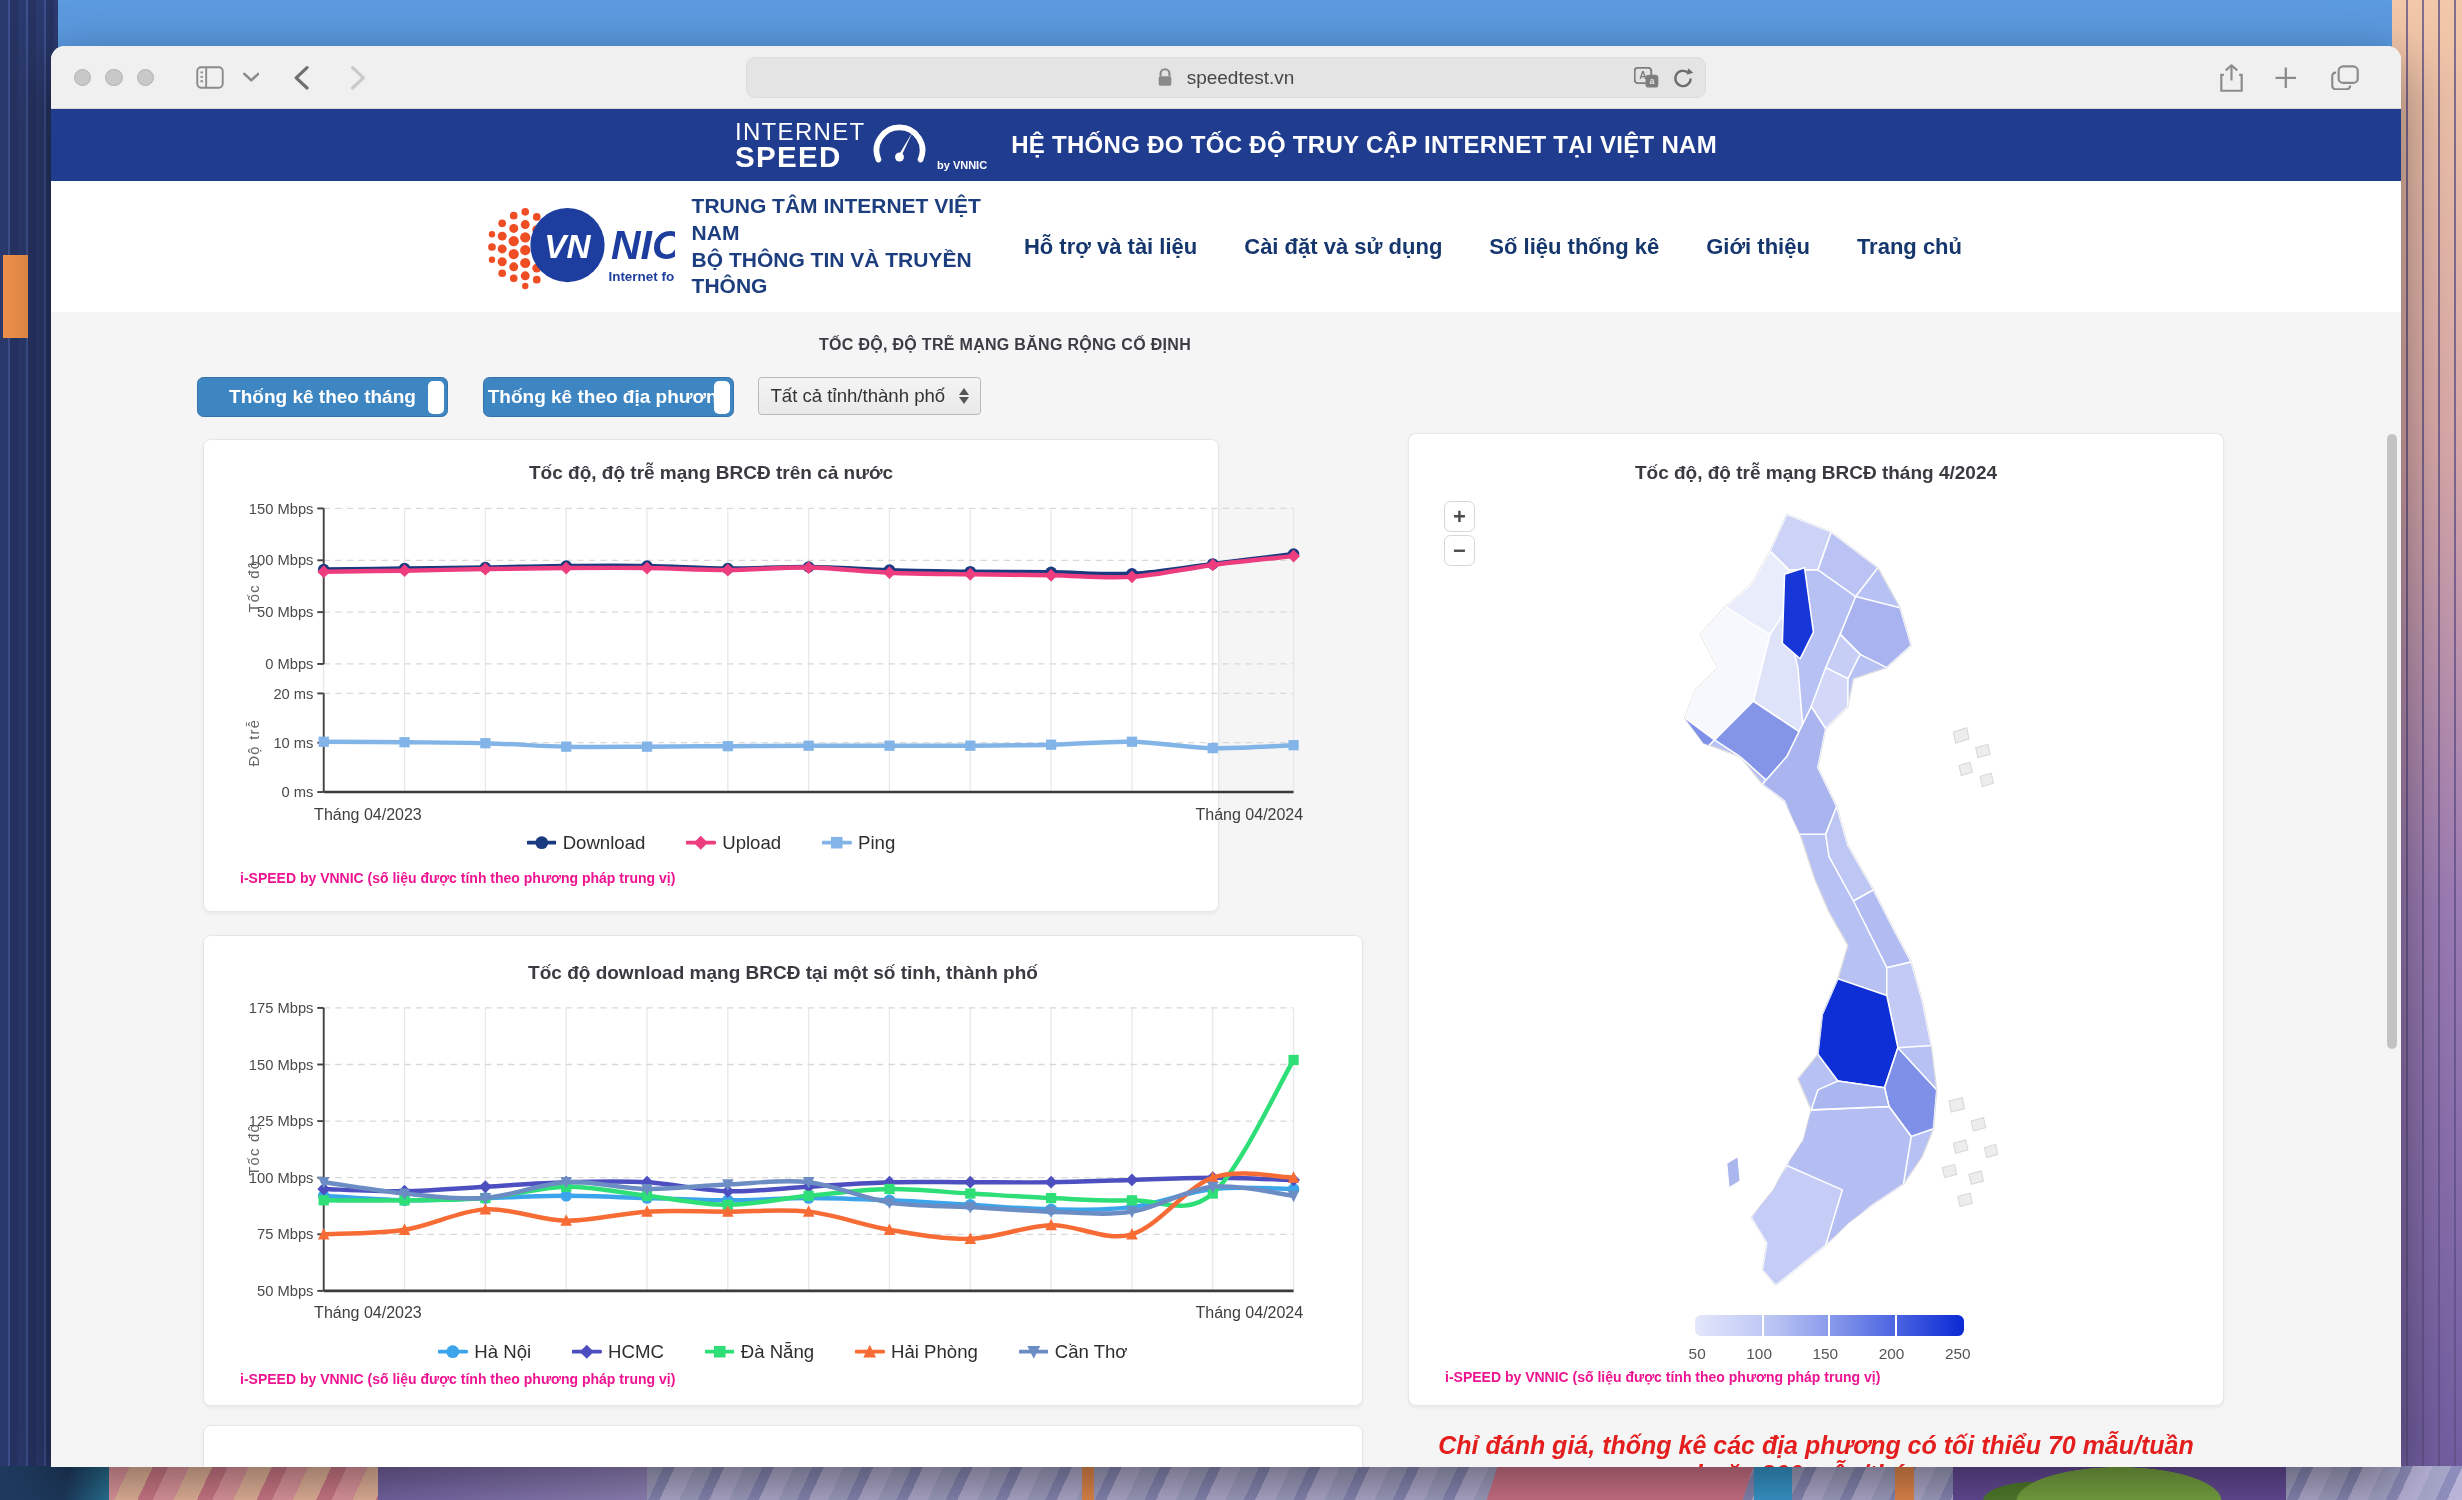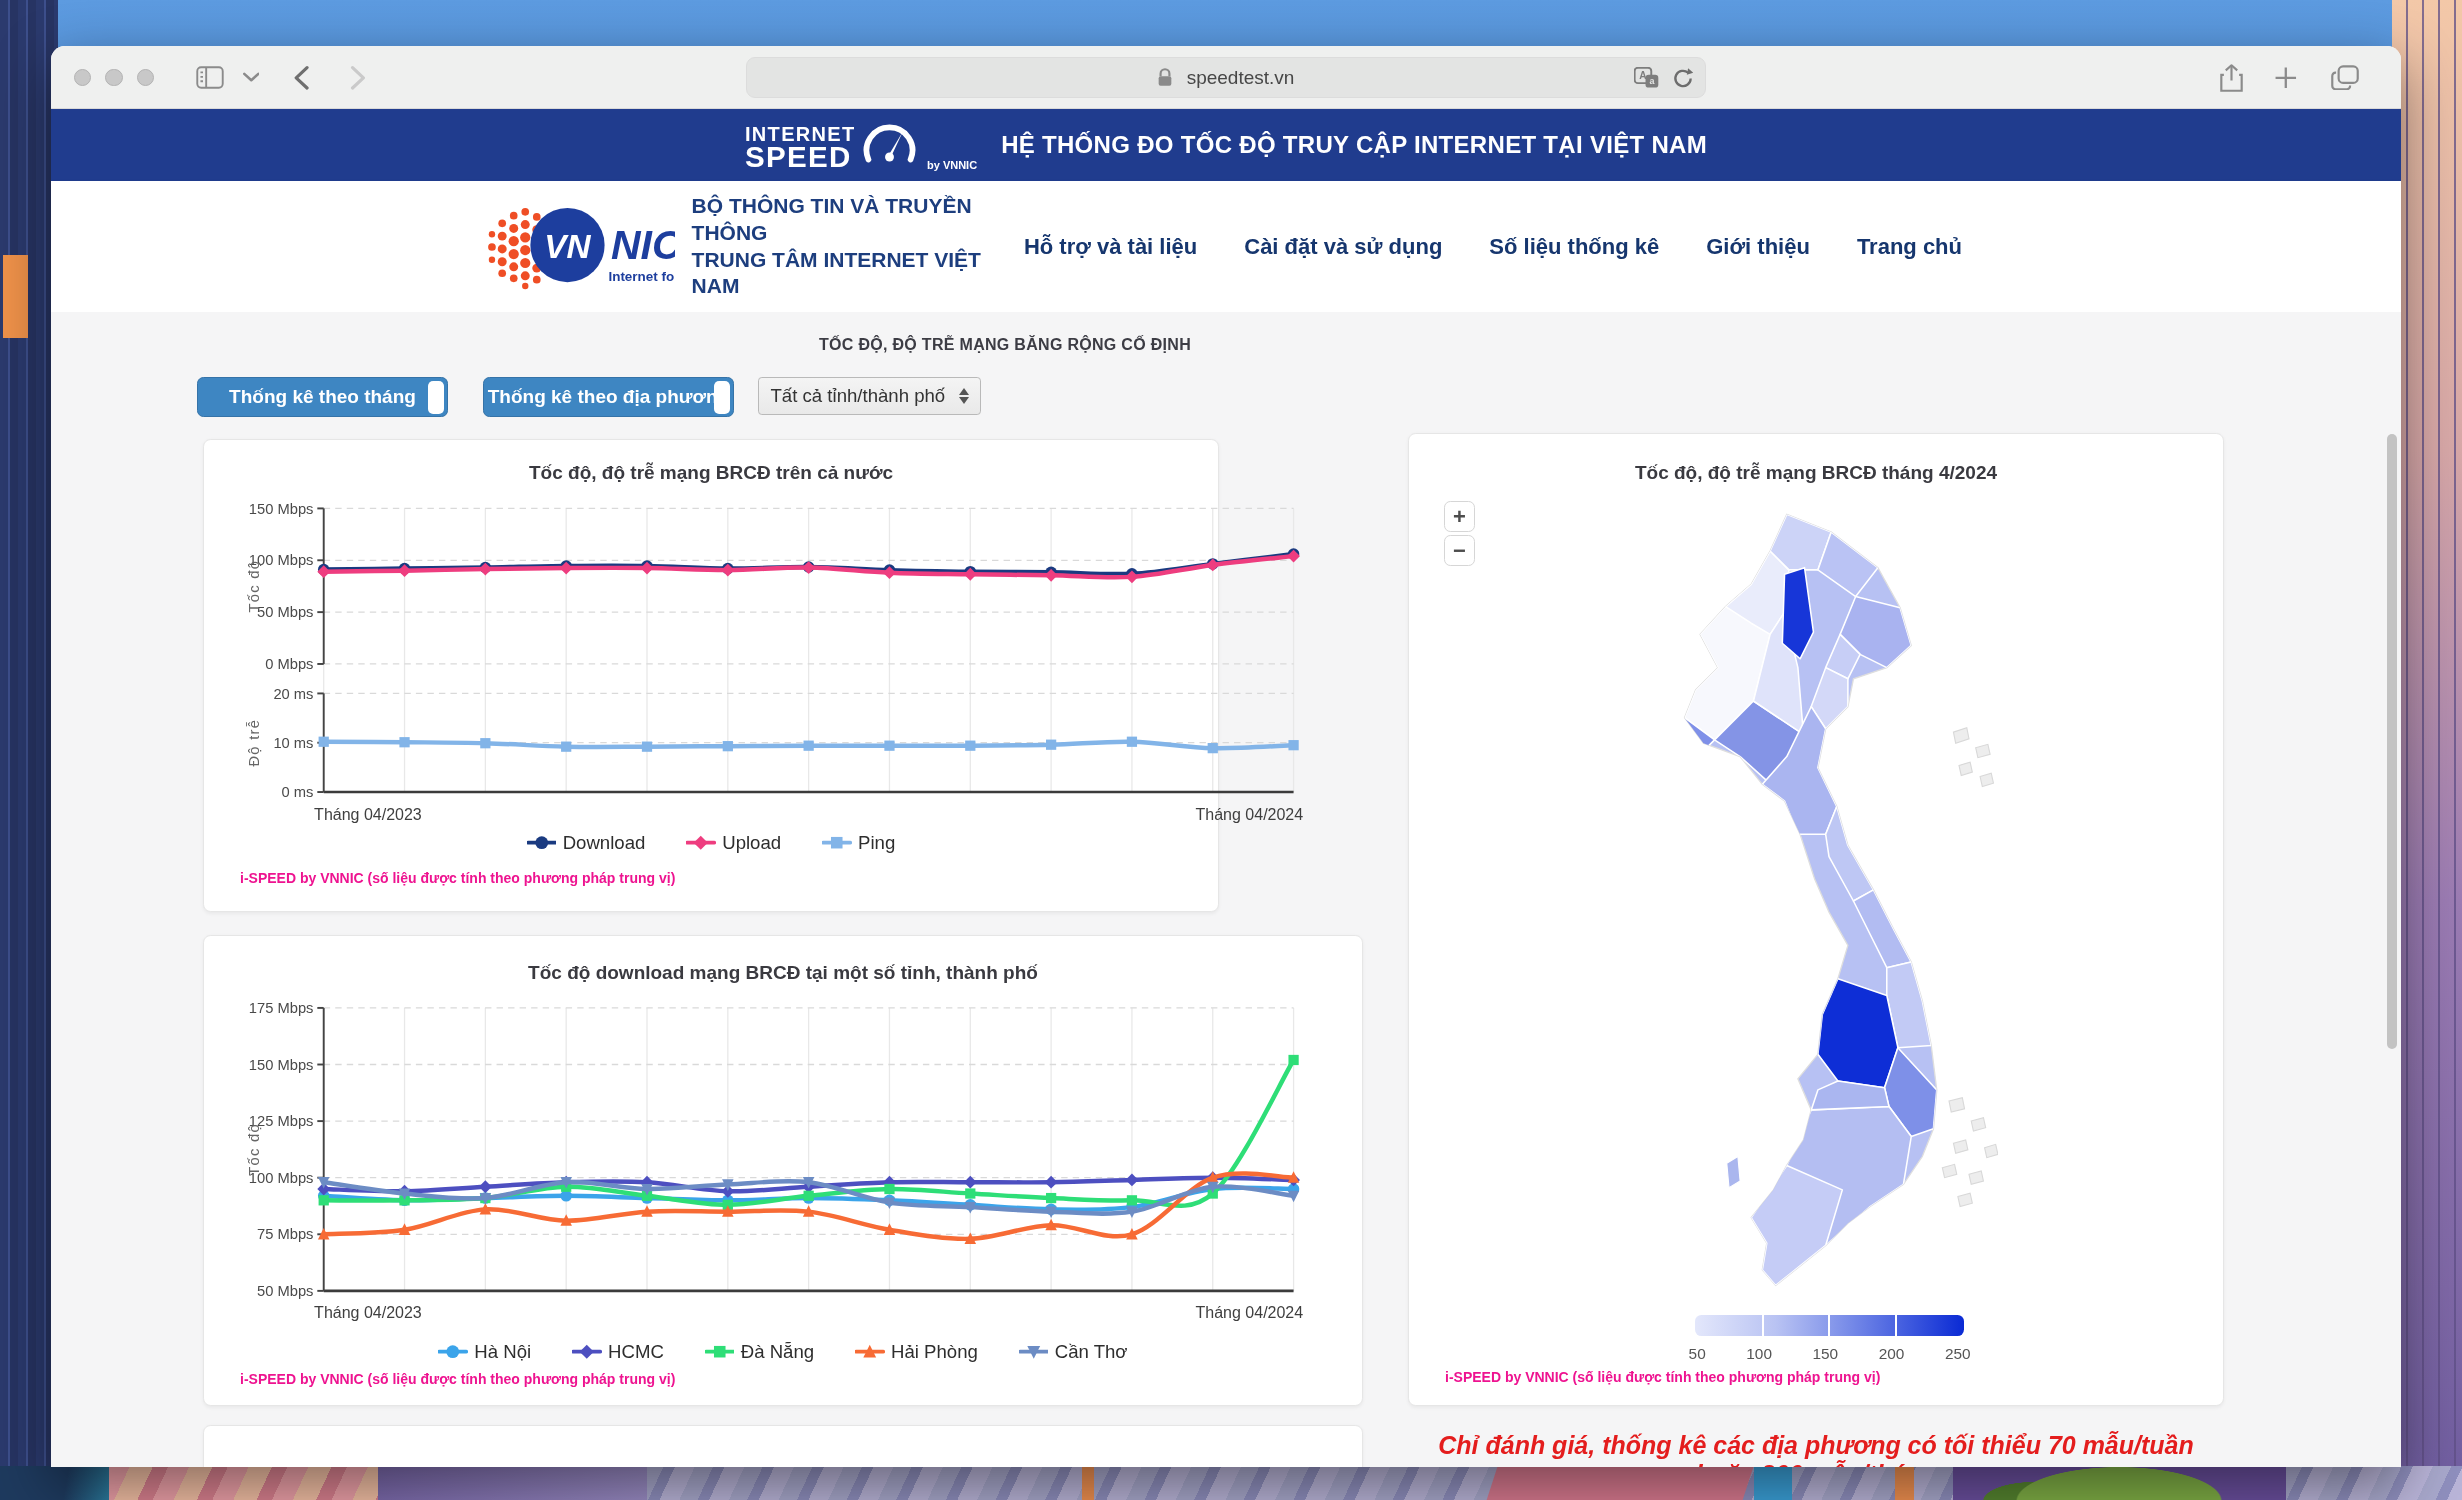--- a/index.html
+++ b/index.html
@@ -28,21 +28,21 @@
   .tl { width:17.3px; height:17.3px; border-radius:50%; background:#c8c8c8; border:0.6px solid #b3b3b3; }
   .tb-ico { position:absolute; top:0; height:63px; display:flex; align-items:center; justify-content:center; color:#8b8b8b; }
   .url-pill { position:absolute; left:695px; top:11px; width:960px; height:41px; background:#e3e4e3;
     border:0.6px solid #dcdcdc; border-radius:9px; display:flex; align-items:center; justify-content:center;
     color:#474747; font-size:19px; gap:15px; }
   .url-right { position:absolute; right:11.5px; top:0; height:40px; display:flex; align-items:center; gap:11.5px; color:#6d6d6d; }
 
   .banner { height:72px; background:#203c8e; display:flex; align-items:center; justify-content:center; gap:24px; }
   .ispeed-logo { display:flex; align-items:flex-end; gap:6.4px; color:#fff; }
   .ispeed-txt { line-height:.92; text-align:left; }
-  .ispeed-l1 { font-size:20px; font-weight:bold; letter-spacing:1.3px; }
+  .ispeed-l1 { font-size:24px; font-weight:normal; letter-spacing:1.3px; }
   .ispeed-l2 { font-size:29.5px; font-weight:bold; letter-spacing:1.3px; }
   .ispeed-by { font-size:11px; font-weight:bold; margin-left:3.8px; }
   .banner-heading { color:#fff; font-size:24px; font-weight:bold; letter-spacing:0.3px; }
 
   .navbar { position:relative; height:131px; background:#fff; box-shadow:0 1.9px 5.1px rgba(0,0,0,.07); }
   .nav-inner { position:absolute; left:432px; top:0; width:1479px; height:131px; display:flex; align-items:center; }
   .vnnic-logo { display:flex; align-items:center; }
   .org-text { margin-left:16.6px; color:#1d3e7e; font-weight:bold; font-size:21px; line-height:1.28; }
   .nav-menu { margin-left:auto; display:flex; gap:47px; }
   .nav-item { color:#16366e; font-size:22px; font-weight:bold; cursor:pointer; white-space:nowrap; }
@@ -241,22 +241,22 @@
               <circle cx="84" cy="108" r="7"></circle>
               <circle cx="84" cy="126" r="6"></circle>
           </g>
           <circle cx="132" cy="72" r="58" fill="#1d3e9e"></circle>
           <text x="132" y="92" text-anchor="middle" font-size="52" font-weight="bold" font-style="italic" fill="#fff">VN</text>
           <text x="200" y="94" font-size="64" font-weight="bold" font-style="italic" fill="#1d3e9e">NIC</text>
           <text x="196" y="128" font-size="21" font-weight="bold" fill="#1d3e9e">Internet for all</text>
         </svg>
       </div>
       <div class="org-text">
+        <div>TRUNG TÂM INTERNET VIỆT NAM</div>
         <div>BỘ THÔNG TIN VÀ TRUYỀN THÔNG</div>
-        <div>TRUNG TÂM INTERNET VIỆT NAM</div>
       </div>
       <div class="nav-menu">
         <div class="nav-item">Hỗ trợ và tài liệu</div>
         <div class="nav-item">Cài đặt và sử dụng</div>
         <div class="nav-item">Số liệu thống kê</div>
         <div class="nav-item">Giới thiệu</div>
         <div class="nav-item">Trang chủ</div>
       </div>
     </div>
   </div>

